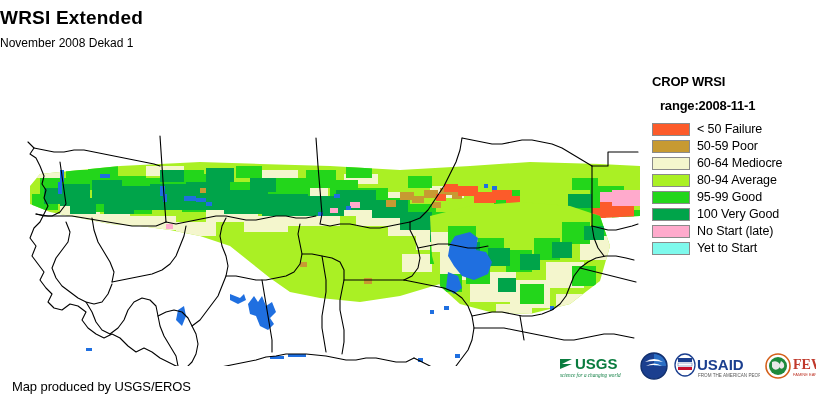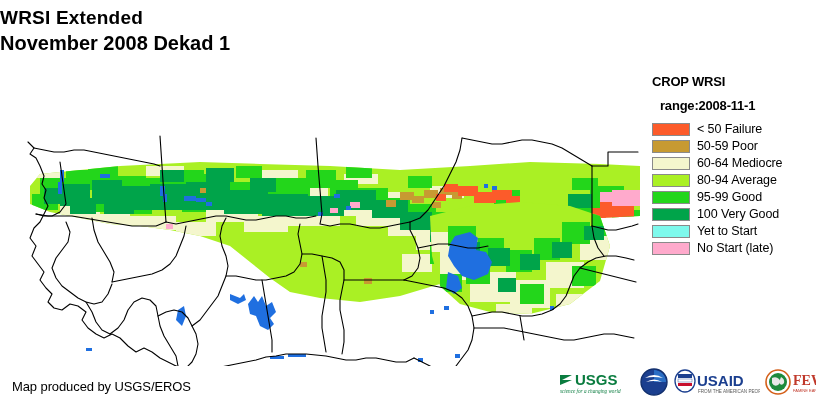--- a/index.html
+++ b/index.html
@@ -2,37 +2,37 @@
 <html><head>
 <meta charset="utf-8">
 <style>
   html,body{margin:0;padding:0;background:#ffffff;}
   body{width:816px;height:403px;position:relative;overflow:hidden;
        font-family:"Liberation Sans","DejaVu Sans",sans-serif;color:#000;}
 
   
   #title-block{position:absolute;left:0;top:6px;width:640px;text-align:left;}
   #main-title{font-size:19px;font-weight:bold;letter-spacing:.2px;line-height:24px;}
-  #sub-title{font-size:20px;font-weight:bold;line-height:22px;margin-top:2px;}
+  #sub-title{font-size:12px;font-weight:normal;line-height:22px;margin-top:2px;}
 
   
   #map-area{position:absolute;left:0;top:66px;width:640px;height:300px;background:#fff;overflow:hidden;}
   #map-svg{position:absolute;left:0;top:0;width:640px;height:300px;}
 
   
   #legend{position:absolute;left:648px;top:66px;width:168px;height:300px;}
   #legend-title{font-size:13px;font-weight:bold;letter-spacing:-.2px;margin:8px 0 0 4px;}
   #legend-range{font-size:13px;font-weight:bold;letter-spacing:-.2px;margin:9px 0 6px 12px;}
   .legend-row{display:flex;align-items:flex-end;height:17px;margin-left:4px;}
   .legend-swatch{width:38px;height:13px;border:1px solid #8a8a8a;box-sizing:border-box;flex:0 0 auto;}
   .legend-label{font-size:12.5px;margin-left:7px;white-space:nowrap;letter-spacing:-.1px;}
 
   
   #credit{position:absolute;left:12px;top:379px;font-size:13px;letter-spacing:-.1px;}
-  #logos{position:absolute;left:558px;top:364px;width:252px;height:36px;display:flex;align-items:center;gap:5px;}
+  #logos{position:absolute;left:558px;top:348px;width:252px;height:36px;display:flex;align-items:center;gap:5px;}
   .logo{height:32px;display:flex;align-items:center;}
 </style>
 </head>
 <body>
 
 <div id="title-block">
   <div id="main-title">WRSI Extended</div>
   <div id="sub-title">November 2008 Dekad 1</div>
 </div>
 
@@ -364,26 +364,26 @@
       </div>
       <div class="legend-row">
         <div class="legend-swatch" style="background: rgb(35, 214, 27);"></div>
         <div class="legend-label">95-99 Good</div>
       </div>
       <div class="legend-row">
         <div class="legend-swatch" style="background: rgb(0, 164, 74);"></div>
         <div class="legend-label">100 Very Good</div>
       </div>
       <div class="legend-row">
+        <div class="legend-swatch" style="background: rgb(255, 170, 204);"></div>
+        <div class="legend-label">No Start (late)</div>
+      </div>
+      <div class="legend-row">
         <div class="legend-swatch" style="background: rgb(126, 249, 236);"></div>
         <div class="legend-label">Yet to Start</div>
-      </div>
-      <div class="legend-row">
-        <div class="legend-swatch" style="background: rgb(255, 170, 204);"></div>
-        <div class="legend-label">No Start (late)</div>
       </div>
     </div>
 </div>
 
 <div id="credit">Map produced by USGS/EROS</div>
 
 <div id="logos">
 
   <div class="logo">
     <svg width="76" height="30" viewBox="0 0 76 30">

